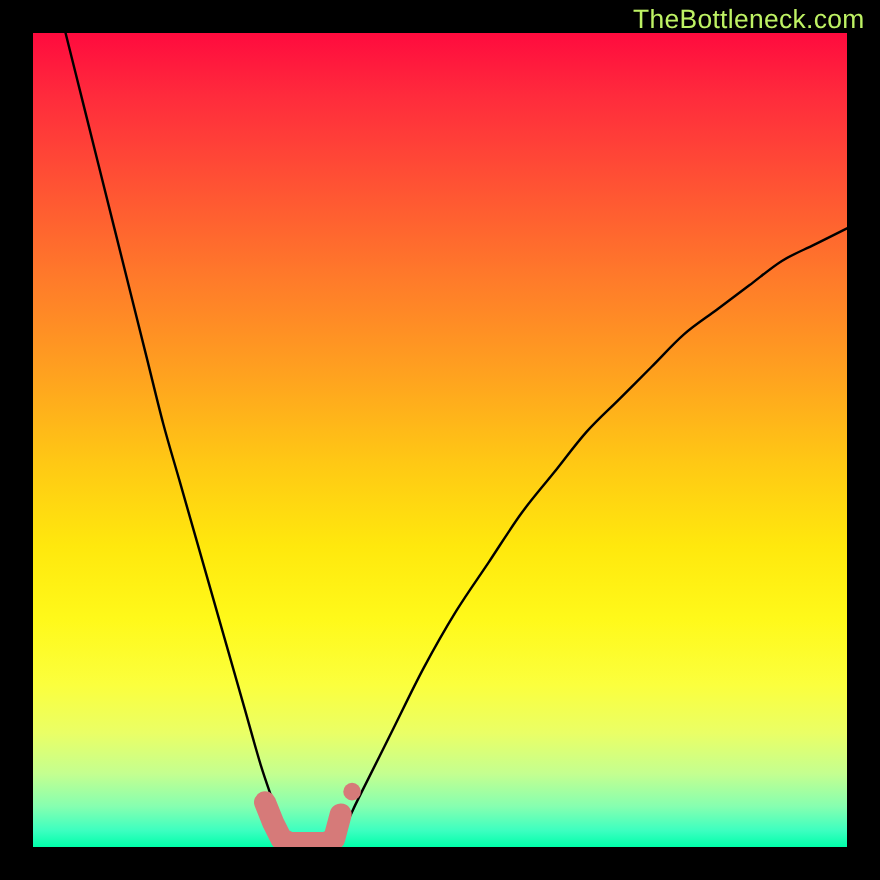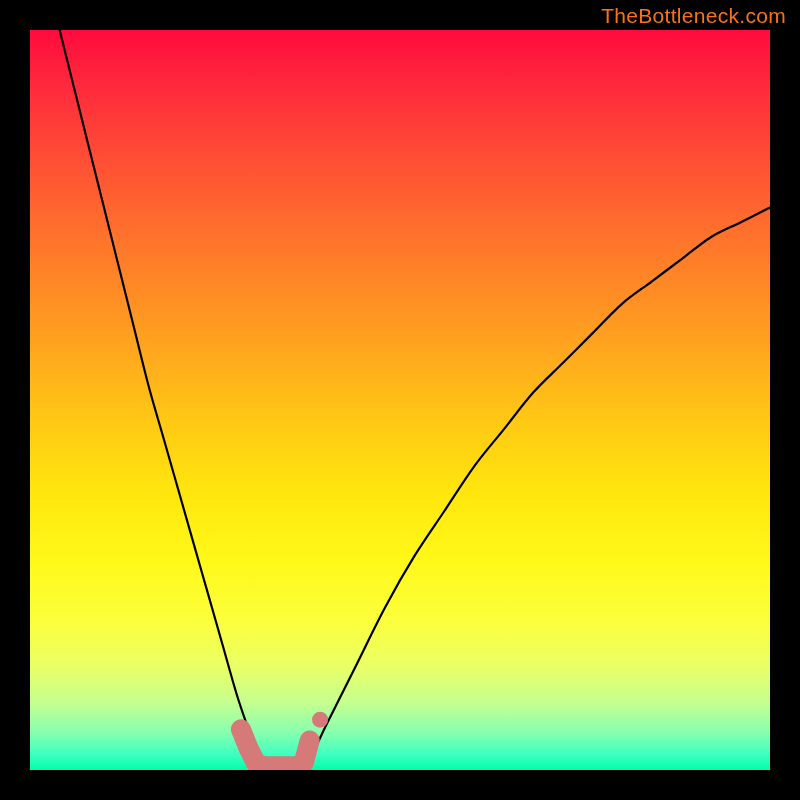--- a/index.html
+++ b/index.html
@@ -42,22 +42,22 @@
       #c4ff90 91%,
       #86ffb0 95%,
       #3cffc0 98%,
       #00ffaa 100%
     );
   }
   .watermark {
     position: absolute;
     top: 4px;
     right: 14px;
-    color: #f97316;
-    font-size: 21px;
+    color: #bef264;
+    font-size: 24px;
     font-weight: 400;
     letter-spacing: 0.3px;
     user-select: none;
   }
   svg.curve {
     position: absolute;
     inset: 0;
   }
 </style>
 </head>

